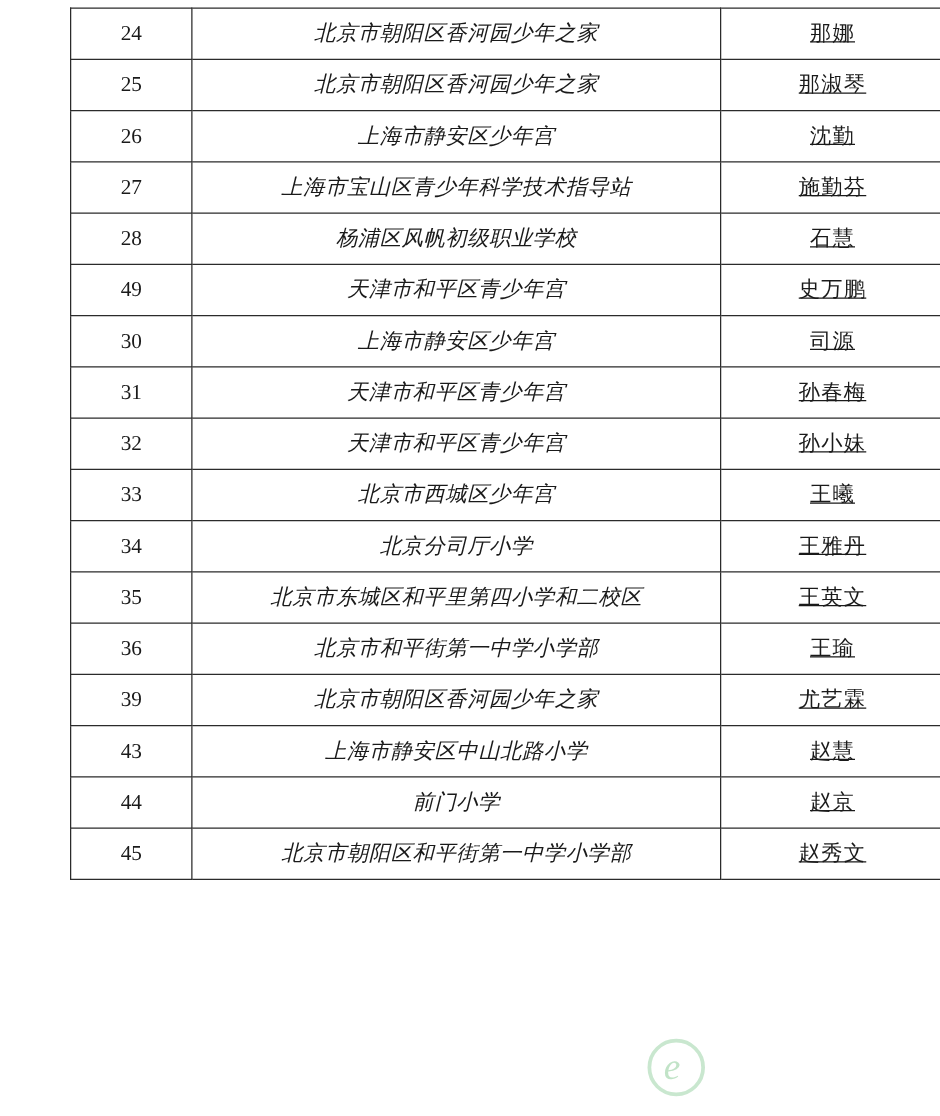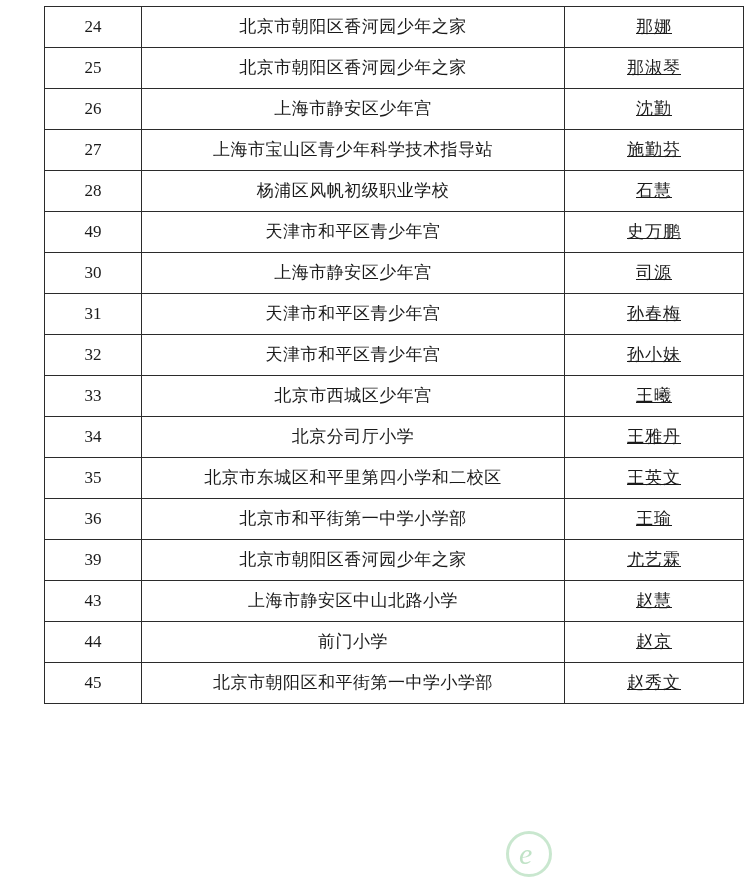--- a/index.html
+++ b/index.html
@@ -10,21 +10,21 @@
   body {
     width: 752px;
     height: 893px;
     font-family: "Liberation Serif", "DejaVu Serif", serif;
     color: #1a1a1a;
     position: relative;
     overflow: hidden;
   }
   #page {
     position: absolute;
-    left: 4px;
+    left: 16px;
     top: 0;
     width: 652px;
     height: 893px;
   }
   table.roster {
     border-collapse: collapse;
     table-layout: fixed;
     position: absolute;
     left: 40px;
     top: 6px;
@@ -42,20 +42,21 @@
     white-space: nowrap;
     overflow: hidden;
   }
   td.col-index {
     width: 88px;
     font-size: 17px;
   }
   td.col-org {
     width: 414px;
     letter-spacing: 0.5px;
+    font-style: italic;
   }
   td.col-name {
     width: 170px;
     letter-spacing: 1px;
     text-decoration: underline;
   }
   
   #watermark {
     position: absolute;
     right: 38px;

